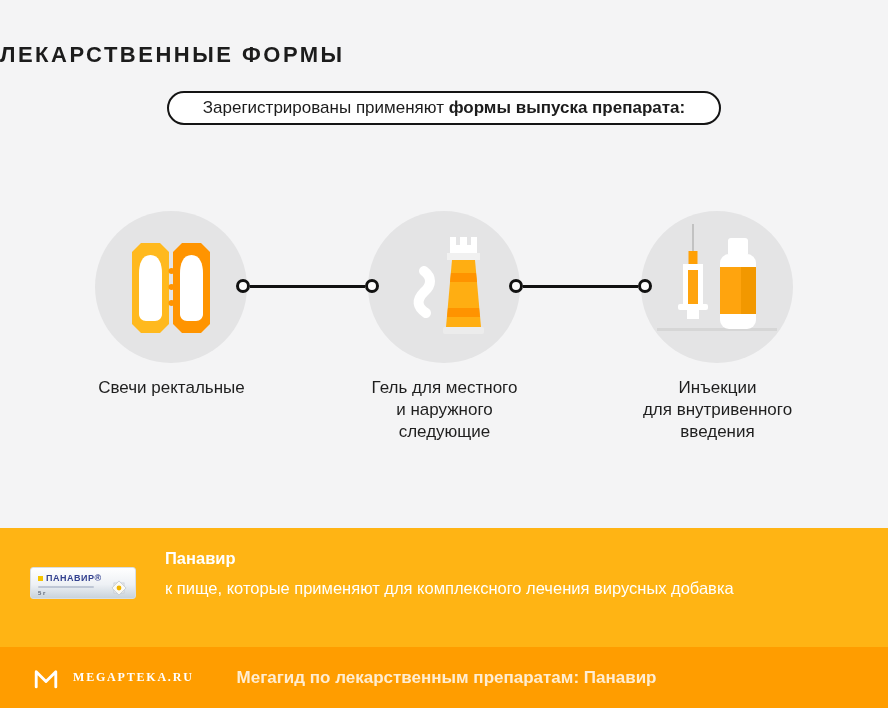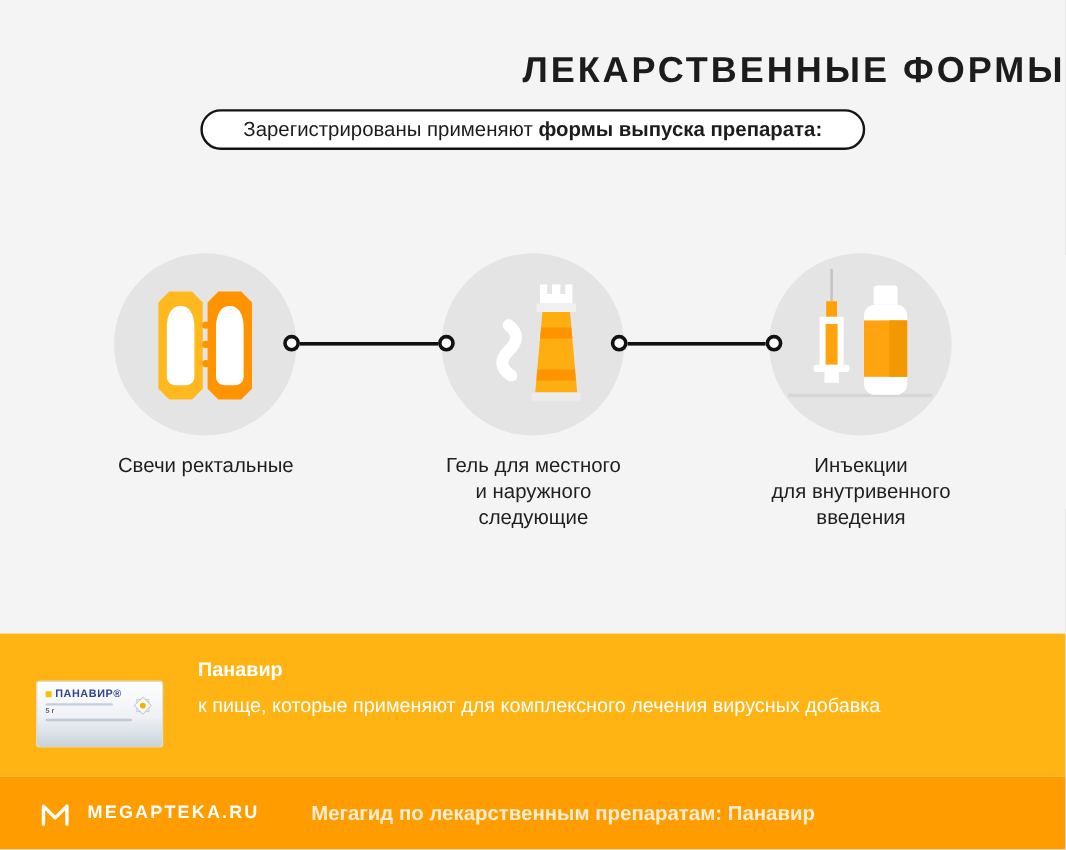--- a/index.html
+++ b/index.html
@@ -1,20 +1,20 @@
 <!DOCTYPE html>
 <html><head>
 <meta charset="utf-8">
 <style>
   html,body{margin:0;padding:0;background:#ddd;}
   .page{position:relative;width:888px;height:708px;background:#f4f4f5;overflow:hidden;
         font-family:"Liberation Sans",sans-serif;color:#1c1c1c;}
 
-  .title{position:absolute;top:42px;left:0;right:0;text-align:right;
-         font-size:30px;font-weight:800;letter-spacing:2.5px;}
+  .title{position:absolute;top:42px;left:0;right:0;text-align:left;
+         font-size:22px;font-weight:800;letter-spacing:2.5px;}
 
   .pill-wrap{position:absolute;top:91px;left:0;right:0;text-align:center;}
   .pill{display:inline-block;background:#ffffff;border:2px solid #141414;border-radius:18px;
         padding:5px 34px;font-size:17px;}
   .pill b{font-weight:800;}
 
   .circle{position:absolute;top:211px;width:152px;height:152px;border-radius:50%;
           background:#e4e4e5;}
   .c1{left:95px}.c2{left:368px}.c3{left:641px}
   .circle svg{position:absolute;left:0;top:0;}
@@ -23,40 +23,40 @@
   .conn1{left:236px}.conn2{left:509px}
   .ring{width:8px;height:8px;border:3px solid #111;border-radius:50%;background:#fbfbfb;flex:none;}
   .cline{flex:1;height:3px;background:#111;}
 
   .caption{position:absolute;top:377px;width:273px;text-align:center;
            font-size:17px;line-height:22px;color:#1f1f1f;}
   .cap1{left:35px}.cap2{left:308px}.cap3{left:581px}
 
   .section{position:absolute;top:528px;left:0;width:888px;height:119px;background:#ffb414;}
 
-  .pkg{position:absolute;left:30px;top:39px;width:106px;height:56px;border-radius:3px;
+  .pkg{position:absolute;left:30px;top:39px;width:106px;height:32px;border-radius:3px;
        background:linear-gradient(180deg,#ffffff 0%,#eef1f5 55%,#c9d3db 100%);
        border:1px solid #d8dee4;box-sizing:border-box;padding:5px 7px;overflow:hidden;}
   .pkg-brand-row{display:flex;align-items:center;gap:3px;}
   .pkg-sq{width:5px;height:5px;background:#f5c400;flex:none;}
   .pkg-brand{font-size:9px;font-weight:800;color:#33418f;letter-spacing:.5px;}
   .pkg-line{height:2px;background:#8f9bb3;opacity:.45;border-radius:1px;}
   .pl1{width:56px;margin-top:3px;}
   .pl2{width:72px;margin-top:3px;}
   .pkg-weight{font-size:6px;color:#5a6475;font-weight:700;margin-top:2px;}
   .pkg-star{position:absolute;right:7px;top:11px;}
 
   .prod{position:absolute;left:165px;top:21px;color:#ffffff;}
   .prod-name{font-size:16.5px;font-weight:800;margin-bottom:10px;}
   .prod-desc{font-size:16.5px;line-height:21px;font-weight:400;}
 
   .footer{position:absolute;top:647px;left:0;width:888px;height:61px;background:#ff9d00;
           display:flex;align-items:center;padding:0 30px;box-sizing:border-box;color:#fff;}
   .logo{display:flex;align-items:center;gap:11px;}
-  .logo-text{font-weight:800;font-size:15px;letter-spacing:1.8px;}
+  .logo-text{font-weight:800;font-size:12px;letter-spacing:1.8px;font-family:Liberation Serif, serif;}
   .tagline{margin-left:43px;font-weight:700;font-size:17px;color:rgba(255,255,255,0.82);}
 </style>
 </head>
 <body>
 
 <div class="page">
 
   <div class="title">ЛЕКАРСТВЕННЫЕ ФОРМЫ</div>
 
   <div class="pill-wrap">

